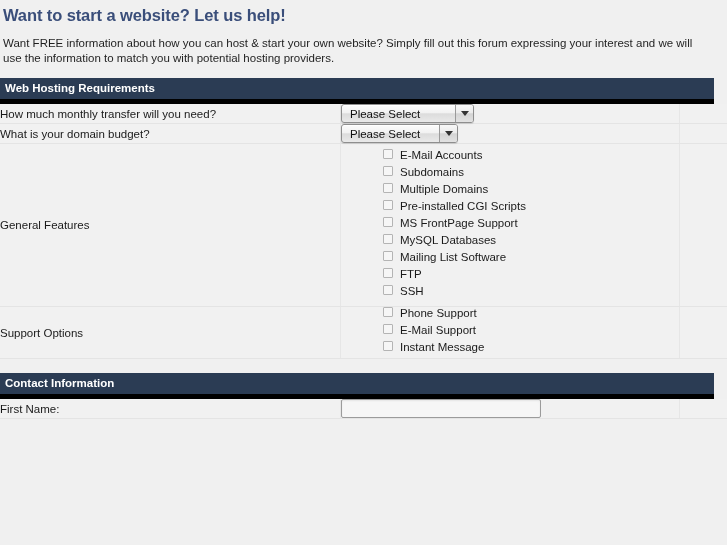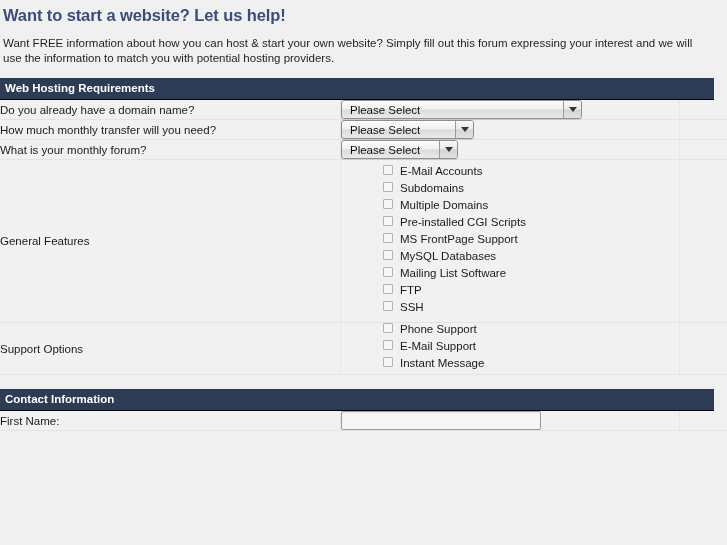--- a/index.html
+++ b/index.html
@@ -42,21 +42,21 @@
 
   
   .section-bar {
     background: #2b3c54;
     color: #ffffff;
     font-weight: bold;
     font-size: 11.5px;
     line-height: 17px;
     padding: 2px 0 2px 5px;
     margin-top: 12px;
-    border-bottom: 1px solid #000000;
+    border-bottom: 5px solid #000000;
   }
   .section-bar.contact-bar {
     margin-top: 14px;
   }
 
   
   table.form-table {
     width: 727px;
     border-collapse: collapse;
     table-layout: fixed;
@@ -182,50 +182,38 @@
 <div class="page">
 
   <h1 class="page-title">Want to start a website? Let us help!</h1>
 
   <p class="intro">Want FREE information about how you can host &amp; start your own website? Simply fill out this forum expressing your interest and we will use the information to match you with potential hosting providers.</p>
 
   <div class="section-bar">Web Hosting Requirements</div>
 
   <table class="form-table">
     <tbody>
-      <tr>
-        <td class="label-cell">Do you already have a domain name?</td>
-        <td class="field-cell">
-          <div class="aqua-select w-domain">
-            <span class="sel-text">Please Select</span>
-            <span class="sel-arrow">
-                <i class="arrow-glyph"></i>
-              </span>
-          </div>
-        </td>
-        <td class="pad-cell"></td>
-      </tr>
 
       <tr>
         <td class="label-cell">How much monthly transfer will you need?</td>
         <td class="field-cell">
           <div class="aqua-select w-transfer">
             <span class="sel-text">Please Select</span>
             <span class="sel-arrow">
                 <i class="arrow-glyph"></i>
               </span>
           </div>
         </td>
         <td class="pad-cell"></td>
       </tr>
 
 
 
       <tr>
-        <td class="label-cell">What is your monthly forum?</td>
+        <td class="label-cell">What is your domain budget?</td>
         <td class="field-cell">
           <div class="aqua-select w-budget">
             <span class="sel-text">Please Select</span>
             <span class="sel-arrow">
                 <i class="arrow-glyph"></i>
               </span>
           </div>
         </td>
         <td class="pad-cell"></td>
       </tr>

